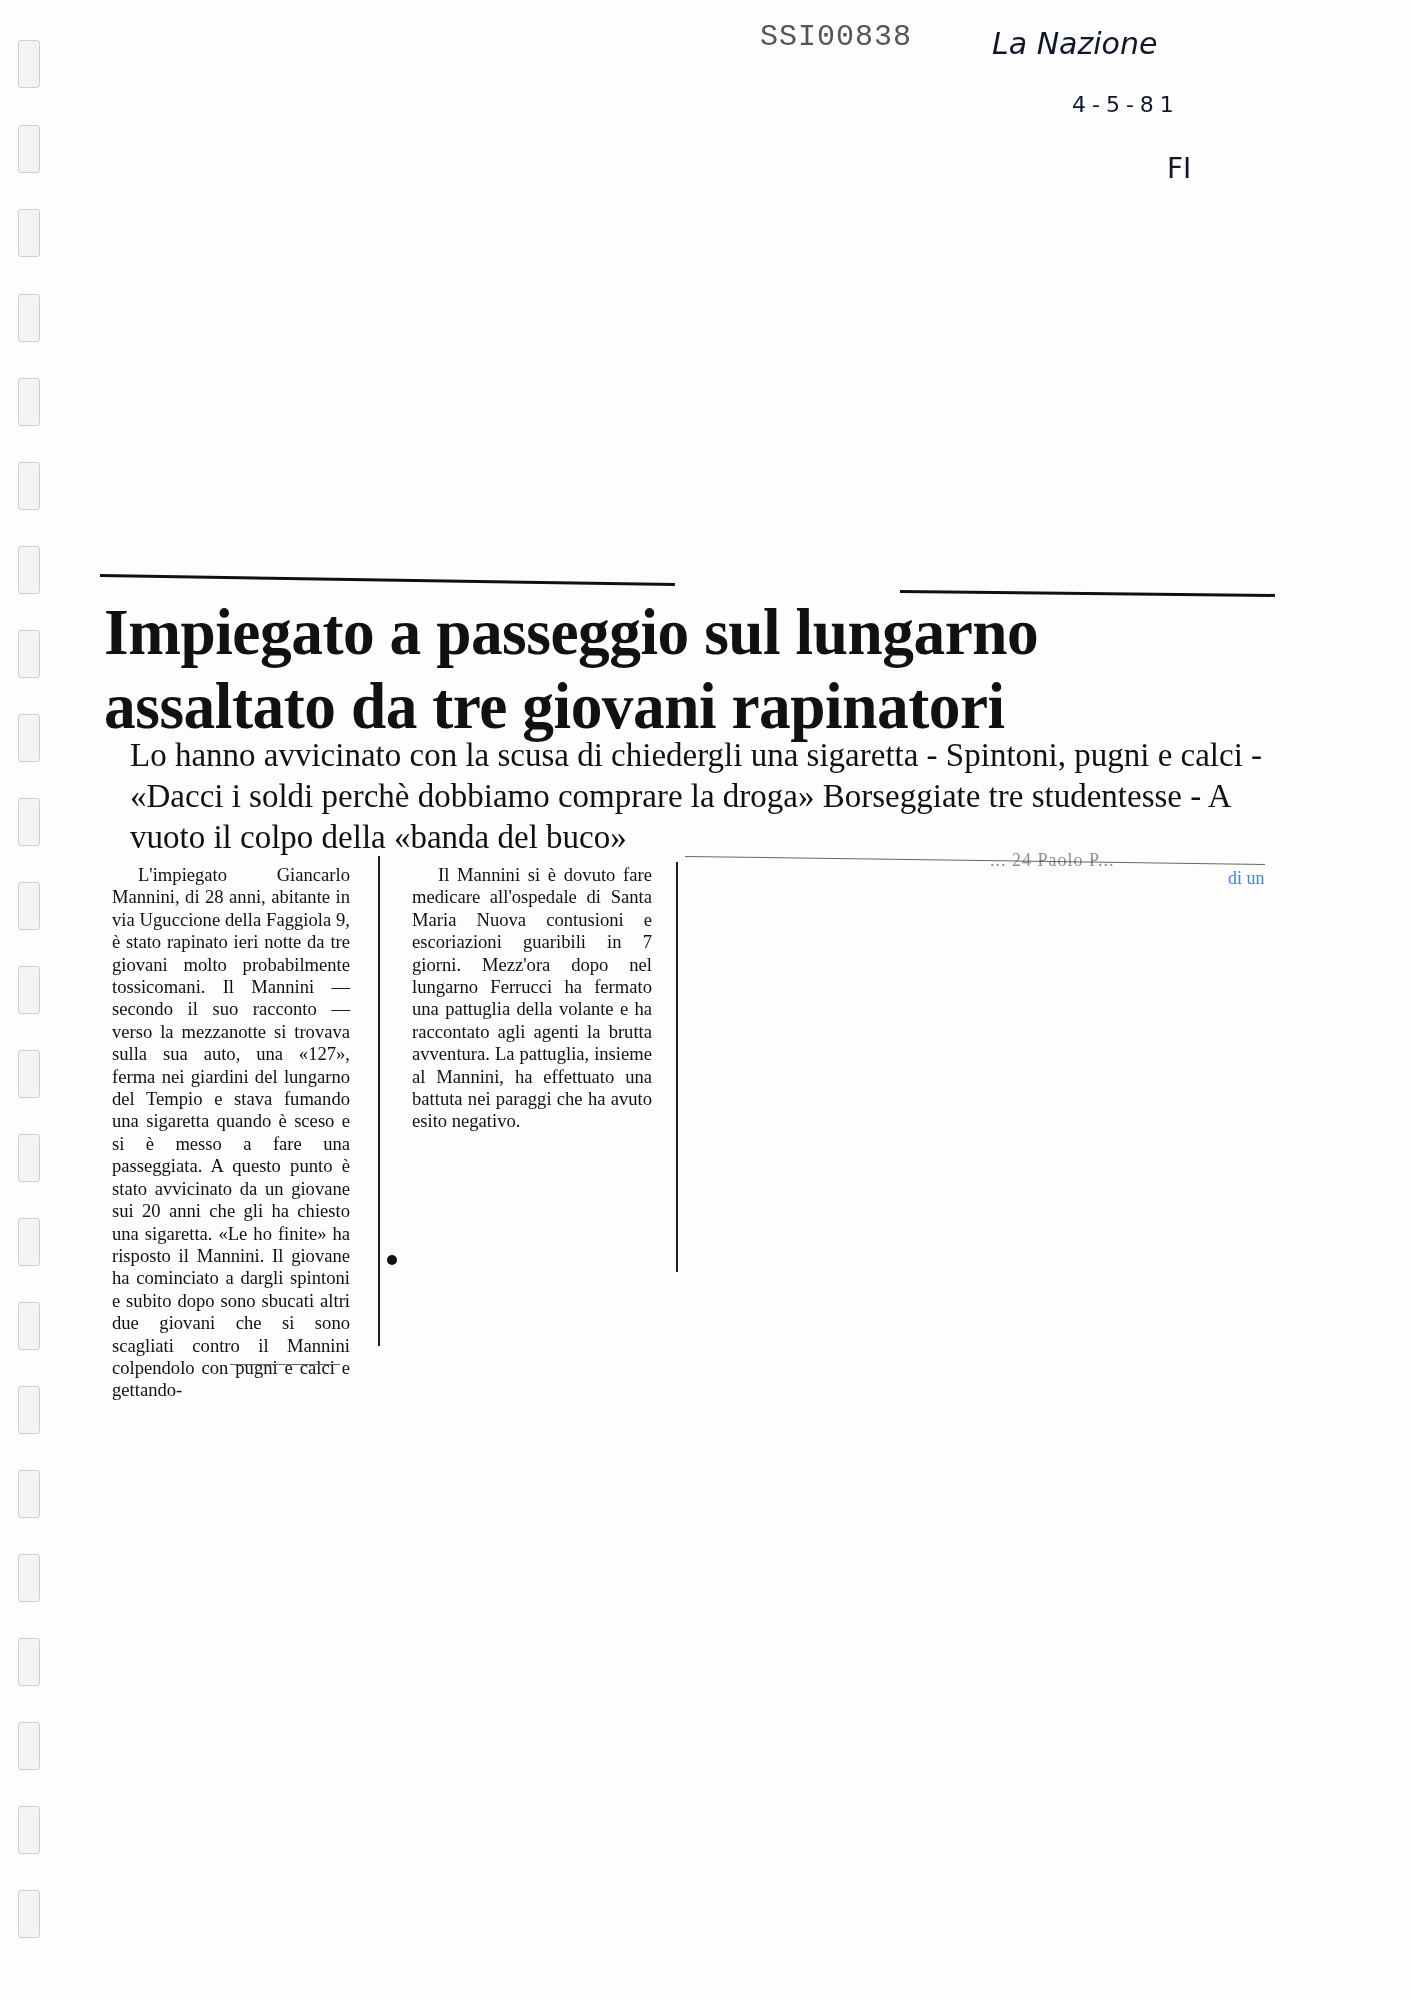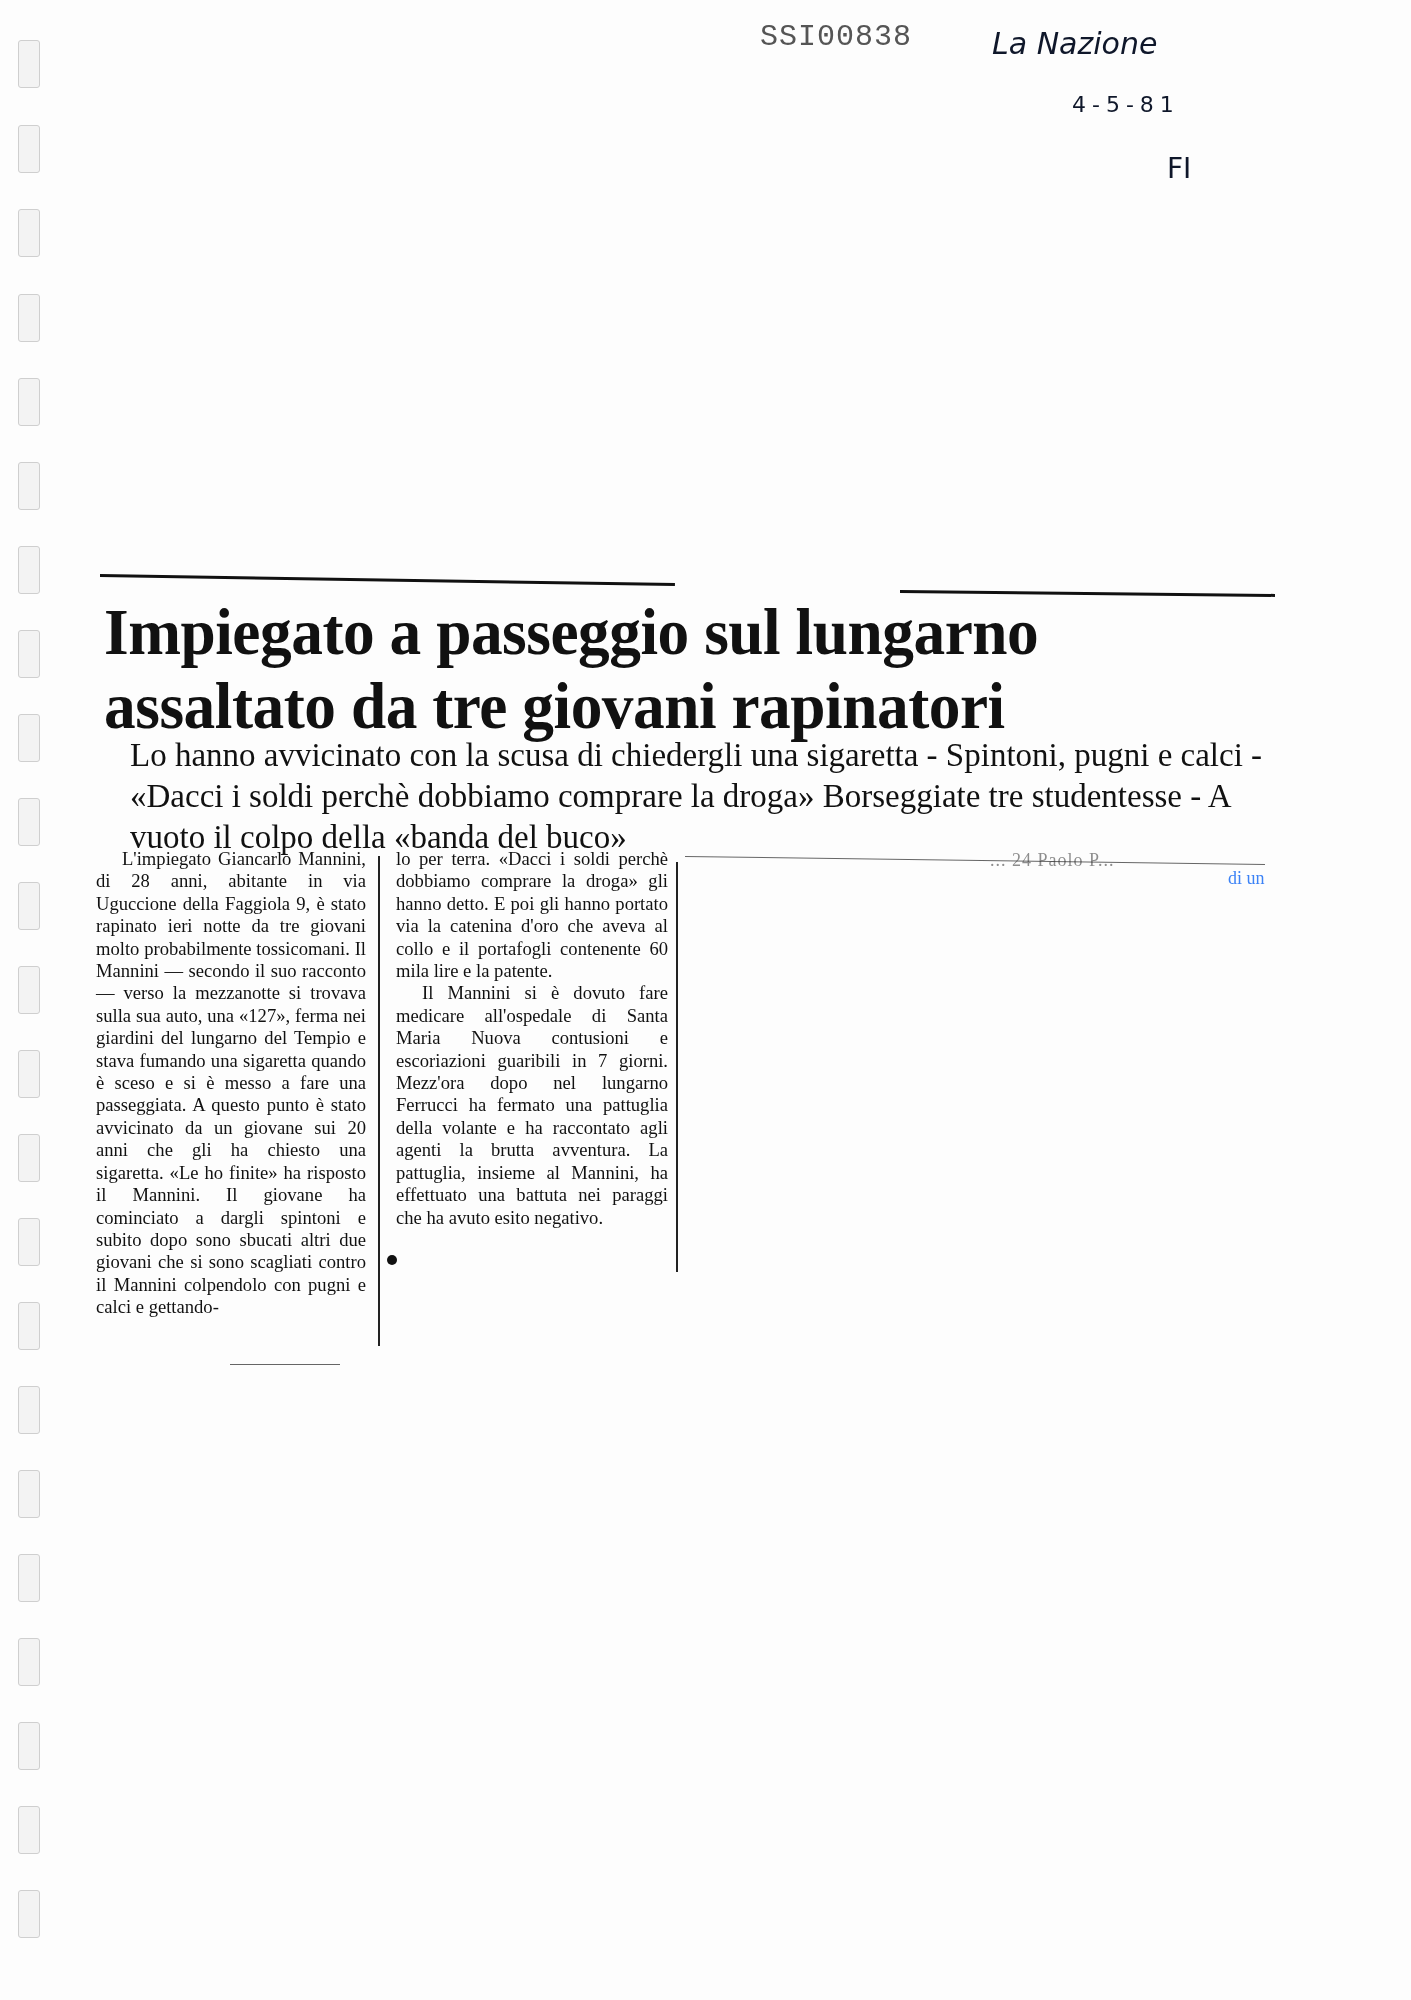--- a/index.html
+++ b/index.html
@@ -31,21 +31,21 @@
   #subheadline {
     position:absolute; left:130px; top:735px; width:1160px;
     font-size:33px; line-height:41px;
   }
   .col {
     position:absolute; top:848px; font-size:18.6px; line-height:22.4px;
     text-align:justify; hyphens:manual;
   }
   #col1 { left:96px; width:270px; }
   #col2 { left:396px; width:272px; }
-  .col p { margin:0; text-indent:26px; }
+  .col p { margin:16px; text-indent:26px; }
   .col p.cont { text-indent:0; }
   .col-sep { position:absolute; width:2px; background:#222; }
   #sep1 { left:378px; top:856px; height:490px; }
   #sep2 { left:676px; top:862px; height:410px; }
   #cut-fragment {
     position:absolute; left:990px; top:850px; font-size:18px; color:#333;
     letter-spacing:1px; opacity:0.55;
   }
   #cut-fragment-end { position:absolute; left:1228px; top:868px; font-size:18px; color:#3b82f6; }
   #bullet { position:absolute; left:387px; top:1255px; width:10px; height:10px; border-radius:50%; background:#111; }
@@ -91,21 +91,20 @@
   <div>assaltato da tre giovani rapinatori</div>
 </div>
 
 <div id="subheadline">Lo hanno avvicinato con la scusa di chiedergli una sigaretta - Spintoni, pugni e calci - «Dacci i soldi perchè dobbiamo comprare la droga» Borseggiate tre studentesse - A vuoto il colpo della «banda del buco»</div>
 
 <div class="col" id="col1">
   <p>L'impiegato Giancarlo Mannini, di 28 anni, abitante in via Uguccione della Faggiola 9, è stato rapinato ieri notte da tre giovani molto probabilmente tossicomani. Il Mannini — secondo il suo racconto — verso la mezzanotte si trovava sulla sua auto, una «127», ferma nei giardini del lungarno del Tempio e stava fumando una sigaretta quando è sceso e si è messo a fare una passeggiata. A questo punto è stato avvicinato da un giovane sui 20 anni che gli ha chiesto una sigaretta. «Le ho finite» ha risposto il Mannini. Il giovane ha cominciato a dargli spintoni e subito dopo sono sbucati altri due giovani che si sono scagliati contro il Mannini colpendolo con pugni e calci e gettando-</p>
 </div>
 <div class="col-sep" id="sep1"></div>
 <div class="col" id="col2">
-  <p class="cont">lo per terra. «Dacci i soldi perchè dobbiamo comprare la droga» gli hanno detto. E poi gli hanno portato via la catenina d'oro che aveva al collo e il portafogli contenente 60 mila lire e la patente.</p>
   <p>Il Mannini si è dovuto fare medicare all'ospedale di Santa Maria Nuova contusioni e escoriazioni guaribili in 7 giorni. Mezz'ora dopo nel lungarno Ferrucci ha fermato una pattuglia della volante e ha raccontato agli agenti la brutta avventura. La pattuglia, insieme al Mannini, ha effettuato una battuta nei paraggi che ha avuto esito negativo.</p>
 </div>
 <div class="col-sep" id="sep2"></div>
 <div id="bullet"></div>
 
 <div class="tear-line" style="left:685px;top:860px;width:580px;transform:rotate(0.8deg);"></div>
 <div class="tear-line" style="left:230px;top:1364px;width:110px;"></div>
 <div id="cut-fragment">... 24 Paolo P...</div>
 <div id="cut-fragment-end">di un</div>
 

